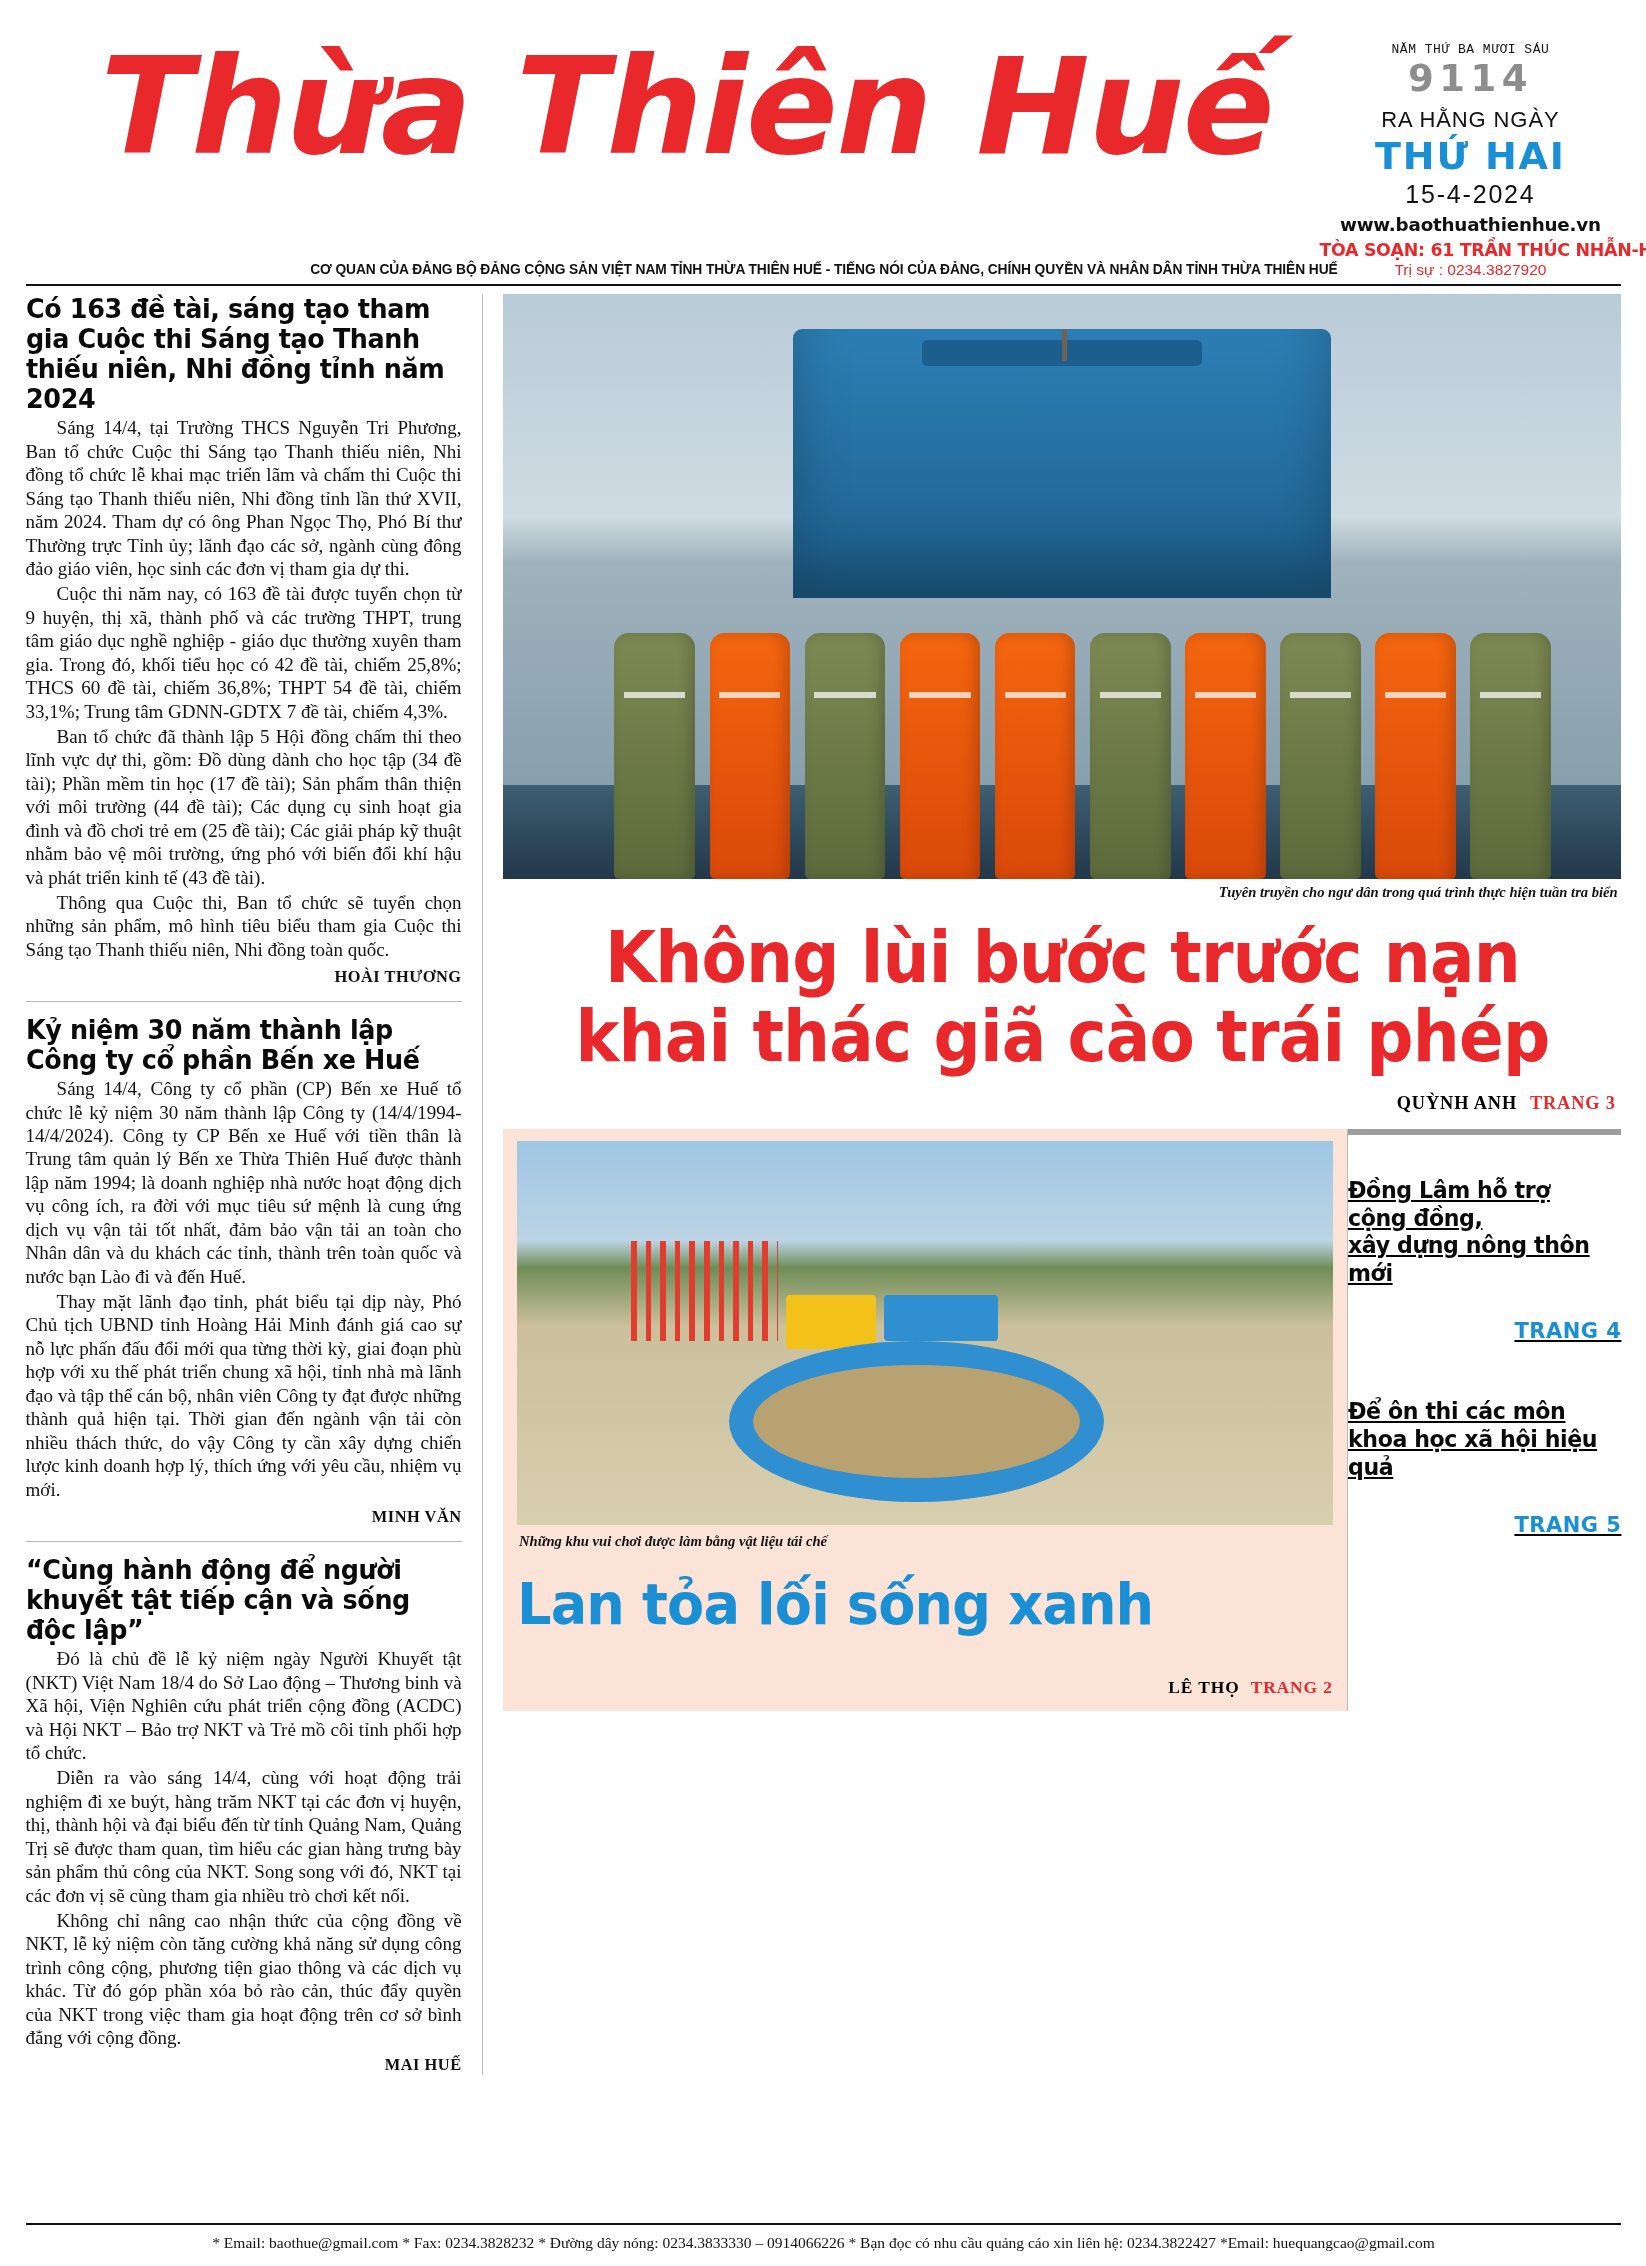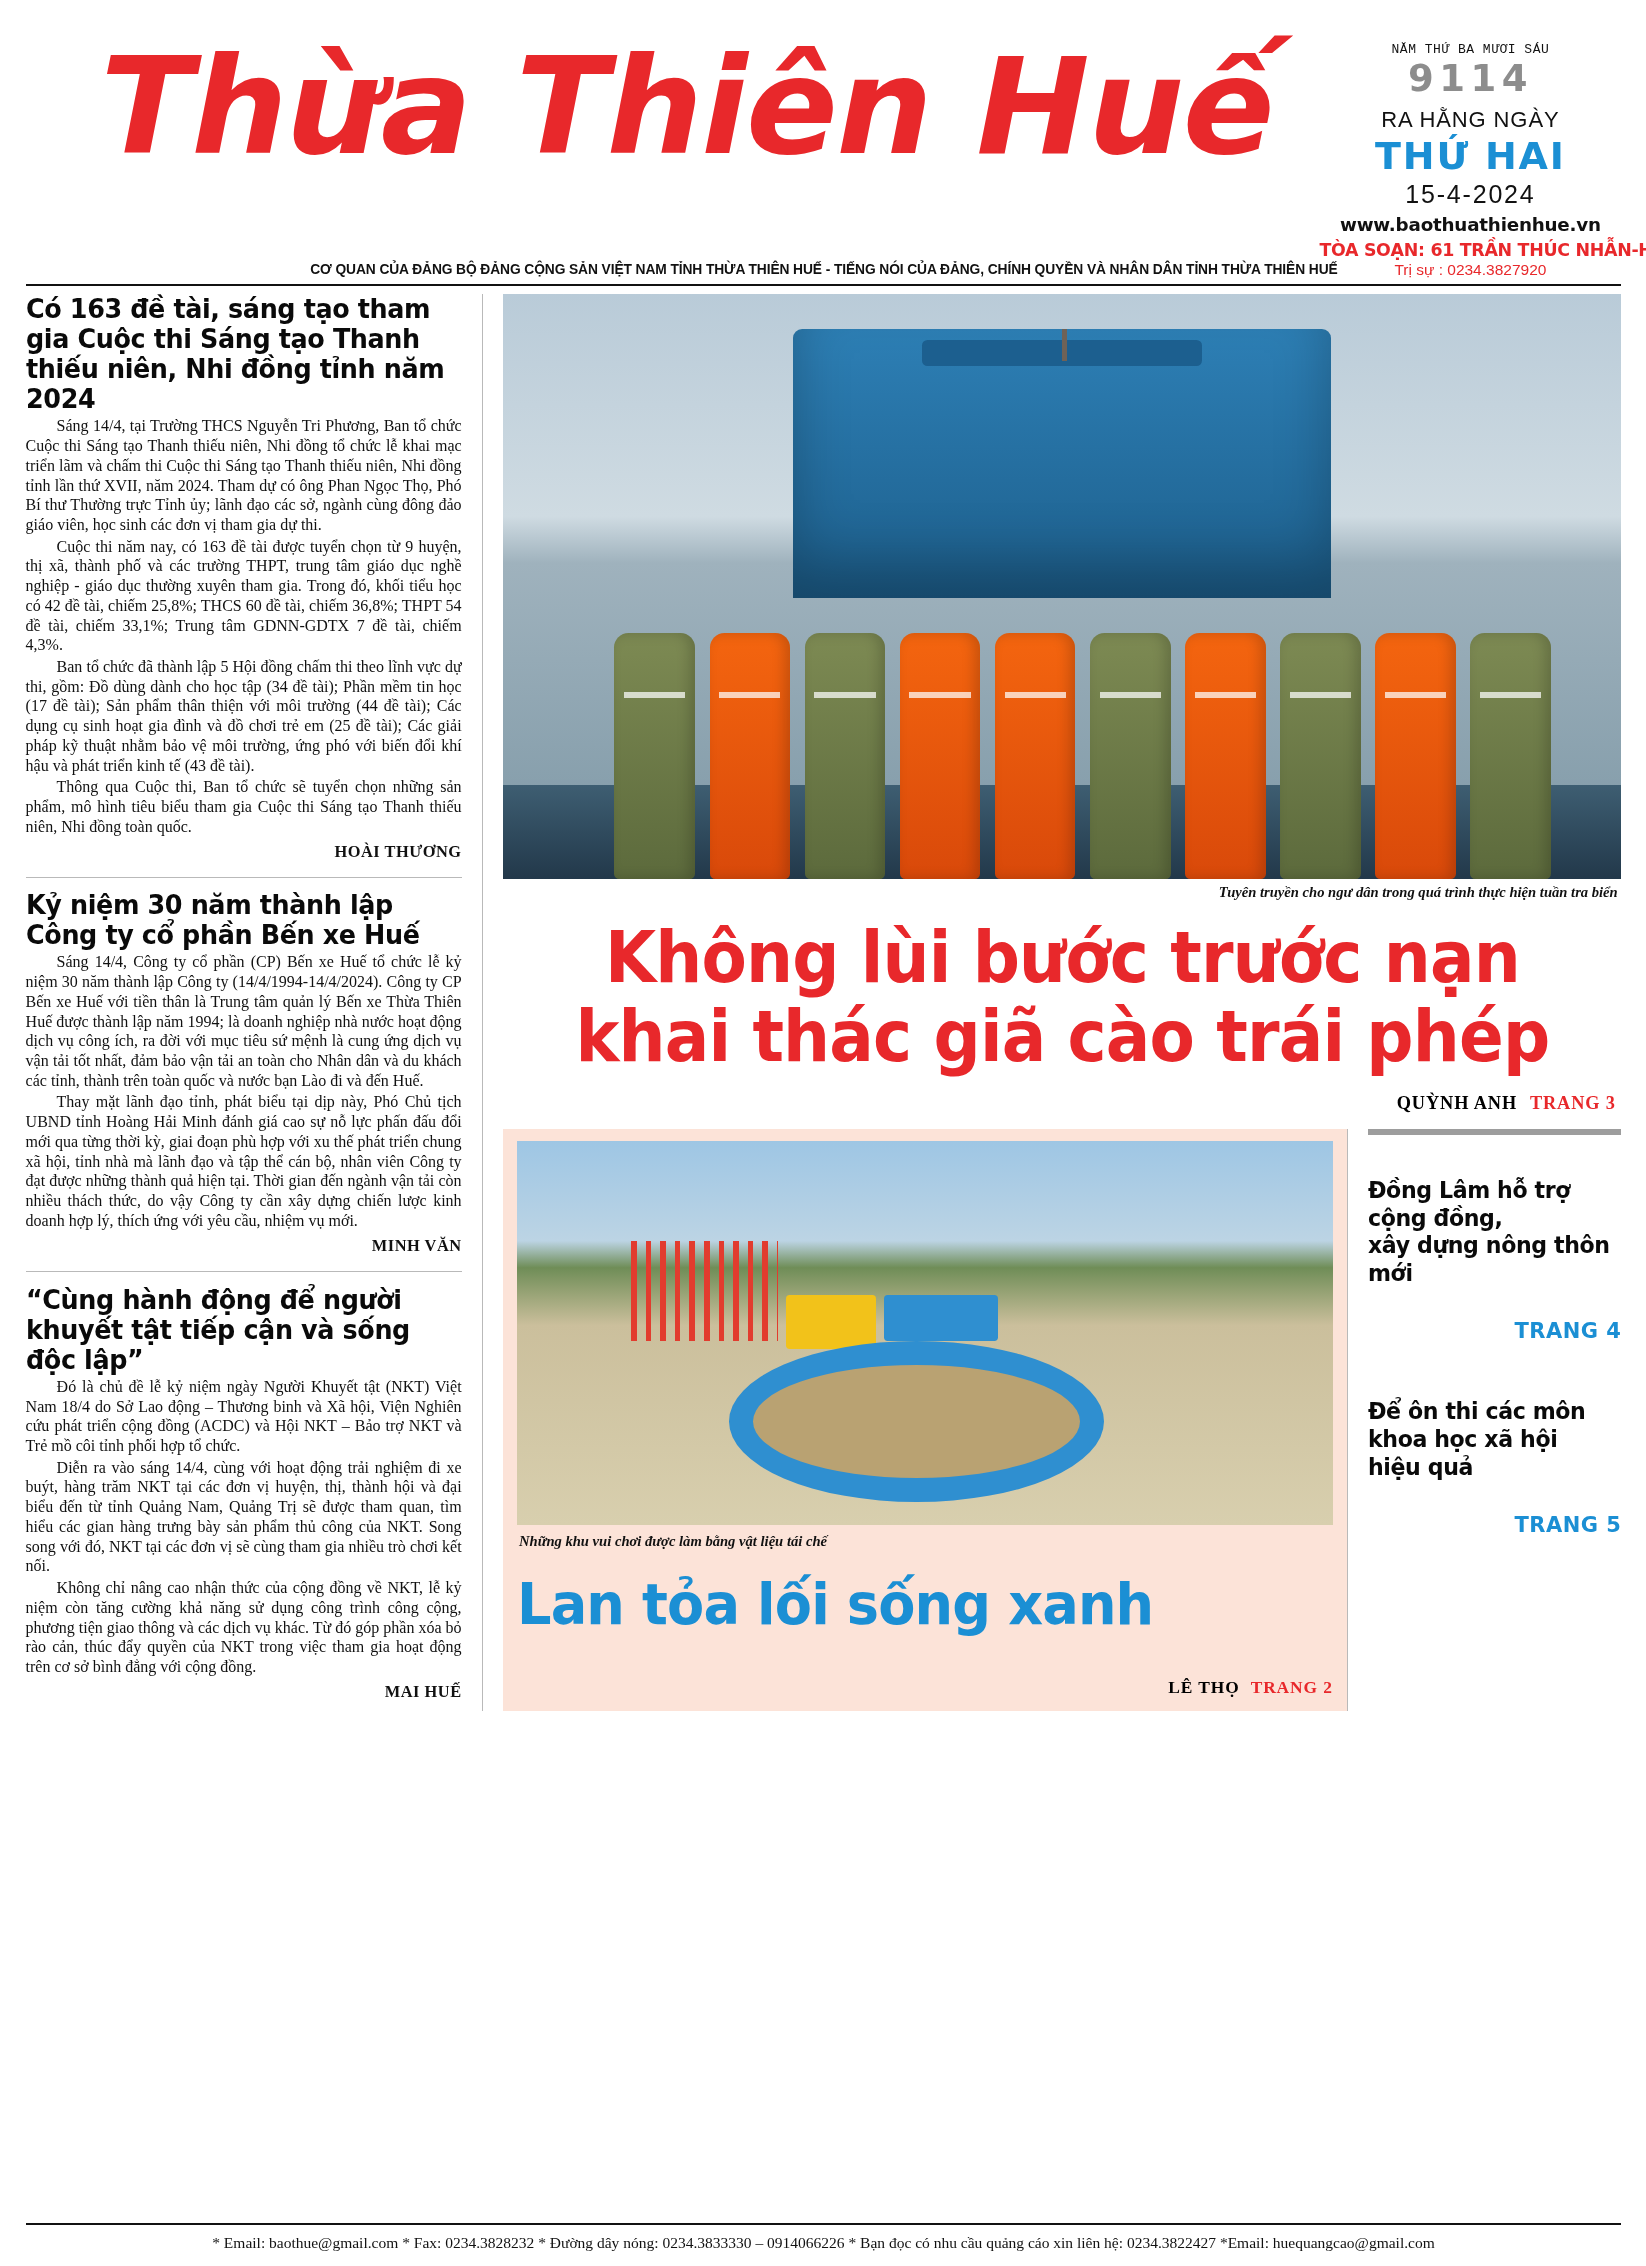--- a/index.html
+++ b/index.html
@@ -145,21 +145,21 @@
     font-weight: 700;
     color: #0a0a0a;
     line-height: 1.14;
     letter-spacing: -0.4px;
     font-size: 26.5px;
     transform: scaleX(.96);
     transform-origin: left center;
   }
   .body-p {
     font-family: "Liberation Serif", serif;
-    font-size: 16px;
+    font-size: 19px;
     line-height: 1.235;
     color: #111;
     text-align: justify;
     text-indent: 31px;
     margin-top: 1.8px;
     hyphens: none;
   }
   .byline {
     font-family: "Liberation Serif", serif;
     font-weight: 700;
@@ -225,22 +225,22 @@
   }
   .lower-left {
     flex: 1 1 auto;
     background: #fce3d8;
     padding: 12.8px 14.6px 12.8px 14.6px;
     position: relative;
   }
   .lower-right {
     width: 274px;
     flex: 0 0 274px;
-    padding-left: 20px;
     border-left: 0.9px solid #b9b9b9;
+    text-decoration: underline;
   }
   .photo-bottom {
     width: 100%;
     height: 384px;
     overflow: hidden;
     background: #9fb4c4;
     position: relative;
   }
   .cap-bottom {
     font-family: "Liberation Serif", serif;

